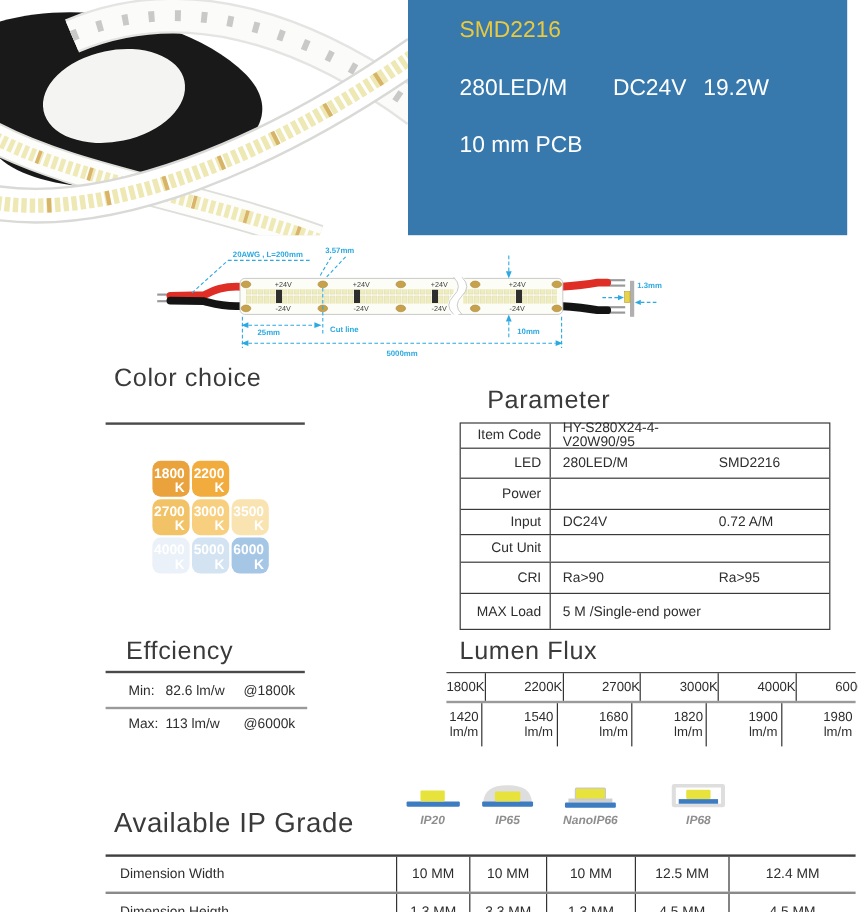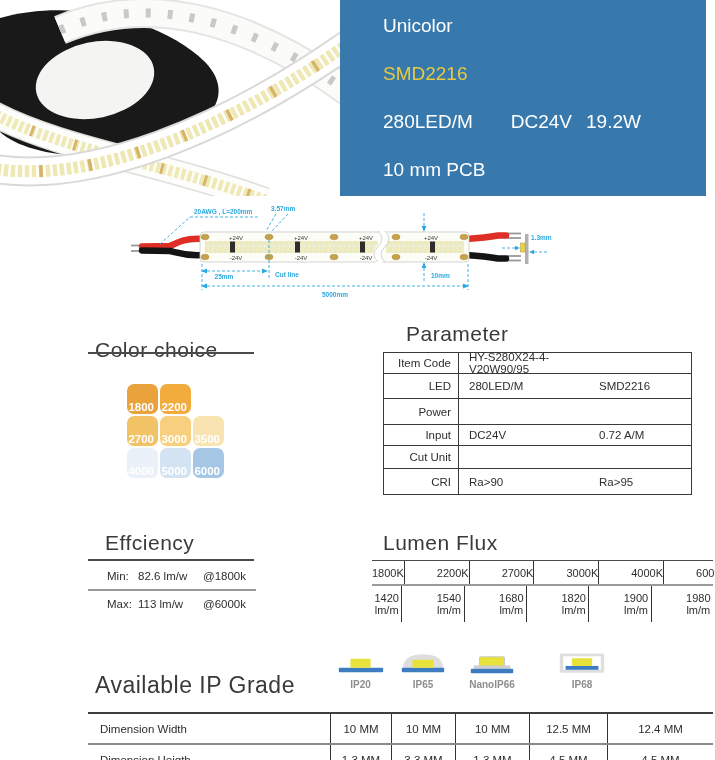--- a/index.html
+++ b/index.html
@@ -17,21 +17,21 @@
 
   
   .sec-title{position:absolute;font-size:21px;color:#3a3a3a;letter-spacing:.5px;}
   .rule{position:absolute;height:2px;background:#4a4a4a;}
   .rule-gray{position:absolute;height:2px;background:#9a9a9a;}
 
   
   .swatches{position:absolute;left:127px;top:384px;display:grid;
             grid-template-columns:repeat(3,31px);grid-template-rows:repeat(3,30px);gap:2px;}
   .sw{border-radius:7px;display:flex;flex-direction:column;justify-content:space-between;
-      align-items:flex-end;box-sizing:border-box;padding:18px 4px 2px 2px;
+      align-items:flex-end;box-sizing:border-box;padding:6px 4px 2px 2px;
       color:#fff;font-weight:bold;font-size:11.5px;line-height:1;}
   .sw-1800{grid-area:1/1}.sw-2200{grid-area:1/2}
   .sw-2700{grid-area:2/1}.sw-3000{grid-area:2/2}.sw-3500{grid-area:2/3}
   .sw-4000{grid-area:3/1}.sw-5000{grid-area:3/2}.sw-6000{grid-area:3/3}
 
   
   .p-table{position:absolute;left:383px;top:352px;width:309px;box-sizing:border-box;
            border:1.5px solid #3a3a3a;font-size:11.5px;}
   .p-row{display:flex;border-bottom:1px solid #3a3a3a;align-items:stretch;}
   .p-row:last-child{border-bottom:none;}
@@ -51,21 +51,21 @@
   
   .lumen{position:absolute;left:372px;top:560px;width:341px;font-size:11px;}
   .lumen .lrow{display:flex;}
   .lumen .hrow{border-top:1.5px solid #4a4a4a;border-bottom:2px solid #9a9a9a;}
   .lumen .cell{flex:1;text-align:center;box-sizing:border-box;}
   .lumen .hrow .cell{padding:6px 0 5px;}
   .lumen .vrow .cell{padding:6px 0 6px;}
   .lumen .cell + .cell{border-left:1px solid #333;padding-left:32px;}
 
   
-  .ip-icons{position:absolute;left:88px;top:651px;width:625px;display:flex;}
+  .ip-icons{position:absolute;left:88px;top:651px;width:625px;display:flex;font-style:italic;}
   .ip-icons .icol{display:flex;flex-direction:column;align-items:center;}
   .c0{width:242px}.c1{width:61px}.c2{width:64px}.c3{width:74px}.c4{width:78px}.c5{width:106px}
   .ip-label{font-size:10px;font-weight:bold;color:#8e8e8e;margin-top:2px;}
   .ip-table{position:absolute;left:88px;top:712px;width:625px;border-top:2px solid #3f3f3f;
             font-size:11.5px;}
   .ip-table .irow{display:flex;align-items:center;height:29px;}
   .ip-table .irow.first{border-bottom:2px solid #8a8a8a;align-items:flex-end;}
   .ip-table .ilabel{box-sizing:border-box;padding-left:12px;height:100%;display:flex;align-items:center;}
   .ip-table .icell{box-sizing:border-box;border-left:1px solid #333;text-align:center;height:100%;
                    display:flex;align-items:center;justify-content:center;}
@@ -99,21 +99,20 @@
     </g>
     <g>
       <path d="M-10,168 C90,186 225,130 348,44" stroke="#d9d9d7" stroke-width="30" fill="none"></path>
       <path d="M-10,168 C90,186 225,130 348,44" stroke="#ffffff" stroke-width="26" fill="none"></path>
       <path d="M-10,168 C90,186 225,130 348,44" stroke="#eee8b4" stroke-width="12" stroke-dasharray="4.5 2.5" fill="none"></path>
       <path d="M-10,168 C90,186 225,130 348,44" stroke="#d8b469" stroke-width="12" stroke-dasharray="3.5 46" fill="none"></path>
     </g>
   </svg>
 
   <div class="header-box" style="background: rgb(55, 121, 173);">
-    <div class="hline">Unicolor</div>
     <div class="hline" style="color: rgb(233, 201, 62);">SMD2216</div>
     <div class="hline"><span>280LED/M</span><span class="gap1"></span><span>DC24V</span><span class="gap2"></span><span>19.2W</span></div>
     <div class="hline">10 mm PCB</div>
   </div>
 
   <svg class="abs" style="left:130px;top:198px" width="450" height="102" viewBox="0 0 450 102">
     <defs>
       <pattern id="chips" width="5" height="12" patternUnits="userSpaceOnUse">
         <rect x="0.5" y="0.8" width="3.7" height="10.4" fill="#EFEDBE" stroke="#D6D2A0" stroke-width="0.4"></rect>
       </pattern>
@@ -221,21 +220,21 @@
       <rect x="395" y="36" width="3.5" height="30" fill="#B0B0B0"></rect>
       <rect x="390.5" y="45" width="4.5" height="9" fill="#E8D44C" stroke="#B89A30" stroke-width="0.5"></rect>
       <path class="dash" d="M372,50 L385,50"></path>
       <polygon class="cyan" points="390,50 385,47.8 385,52.2"></polygon>
       <path class="dash" d="M417,54 L404,54"></path>
       <polygon class="cyan" points="399,54 404,51.8 404,56.2"></polygon>
       <text class="dimtxt" x="401" y="42">1.3mm</text>
     </g>
   </svg>
 
-  <div class="sec-title" style="left:95px;top:338px">Color choice</div>
+  <div class="sec-title" style="left:95px;top:304px">Color choice</div>
   <div class="rule" style="left:88px;top:352px;width:166px"></div>
 
   <div class="swatches">
     <div class="sw sw-1800" style="background: rgb(233, 162, 60);">
       <span>1800</span>
         <span>K</span>
       </div>
     <div class="sw sw-2200" style="background: rgb(242, 172, 61);">
       <span>2200</span>
         <span>K</span>
@@ -294,20 +293,27 @@
         </div>
     </div>
     <div class="p-row r4">
       <div class="p-label">Cut Unit</div>
     </div>
     <div class="p-row r5">
       <div class="p-label">CRI</div>
       <div class="p-val">
           <span class="p-v1">Ra&gt;90</span>
           <span class="p-v2">Ra&gt;95</span>
+        </div>
+    </div>
+    <div class="p-row r6">
+      <div class="p-label">MAX Load</div>
+      <div class="p-val">
+          <span class="p-v1">5 M /Single-end power</span>
+          <span class="p-v2"></span>
         </div>
     </div>
   </div>
 
   <div class="sec-title" style="left:105px;top:531px">Effciency</div>
   <div class="rule" style="left:88px;top:559px;width:166px"></div>
 
   <div class="eff-row" style="top:570px">
     <span class="lab">Min:</span>
     <span class="val">82.6 lm/w</span>

